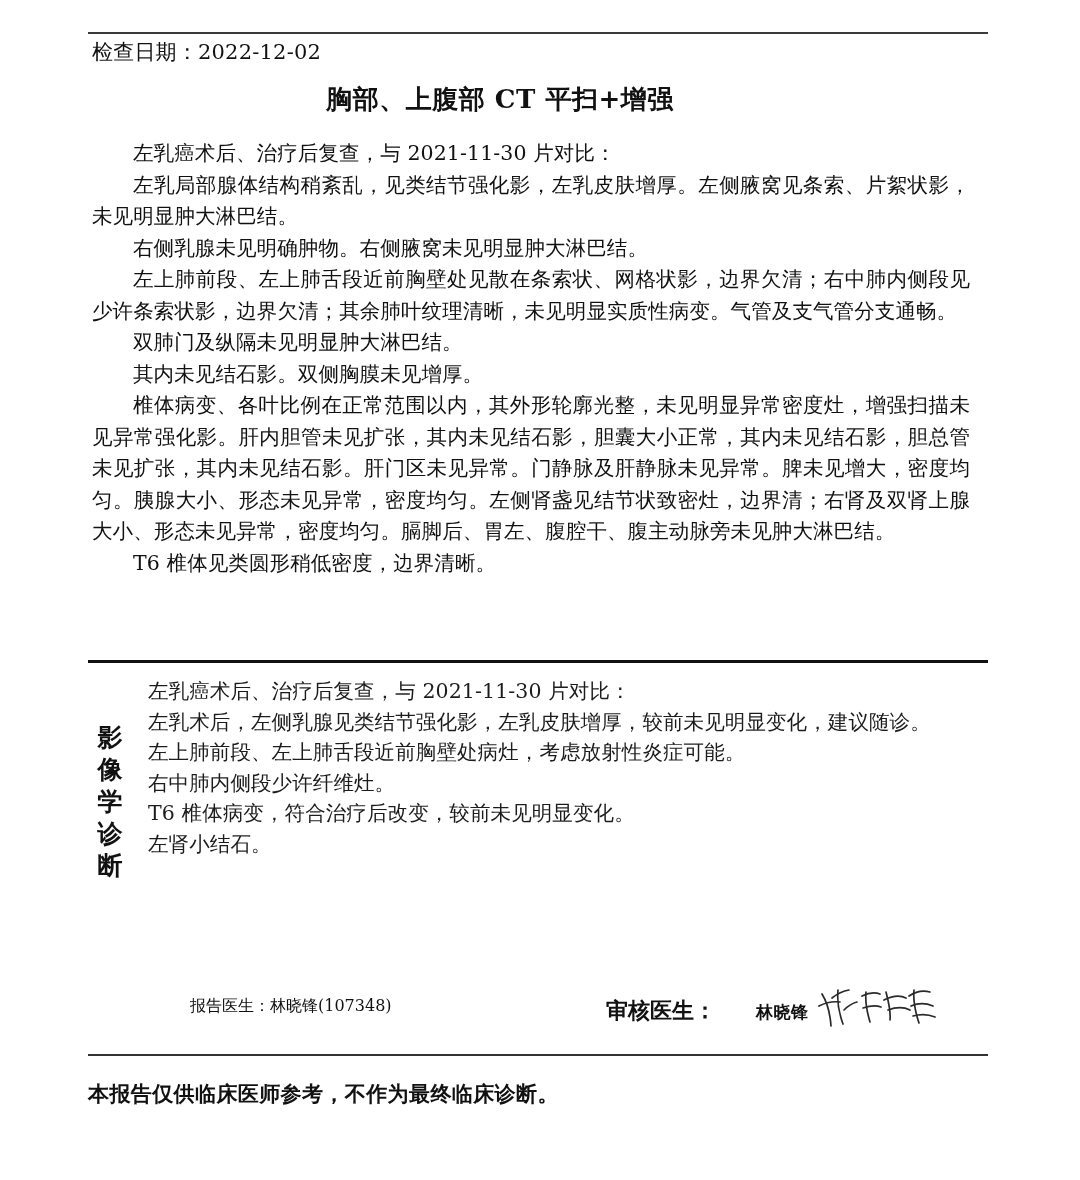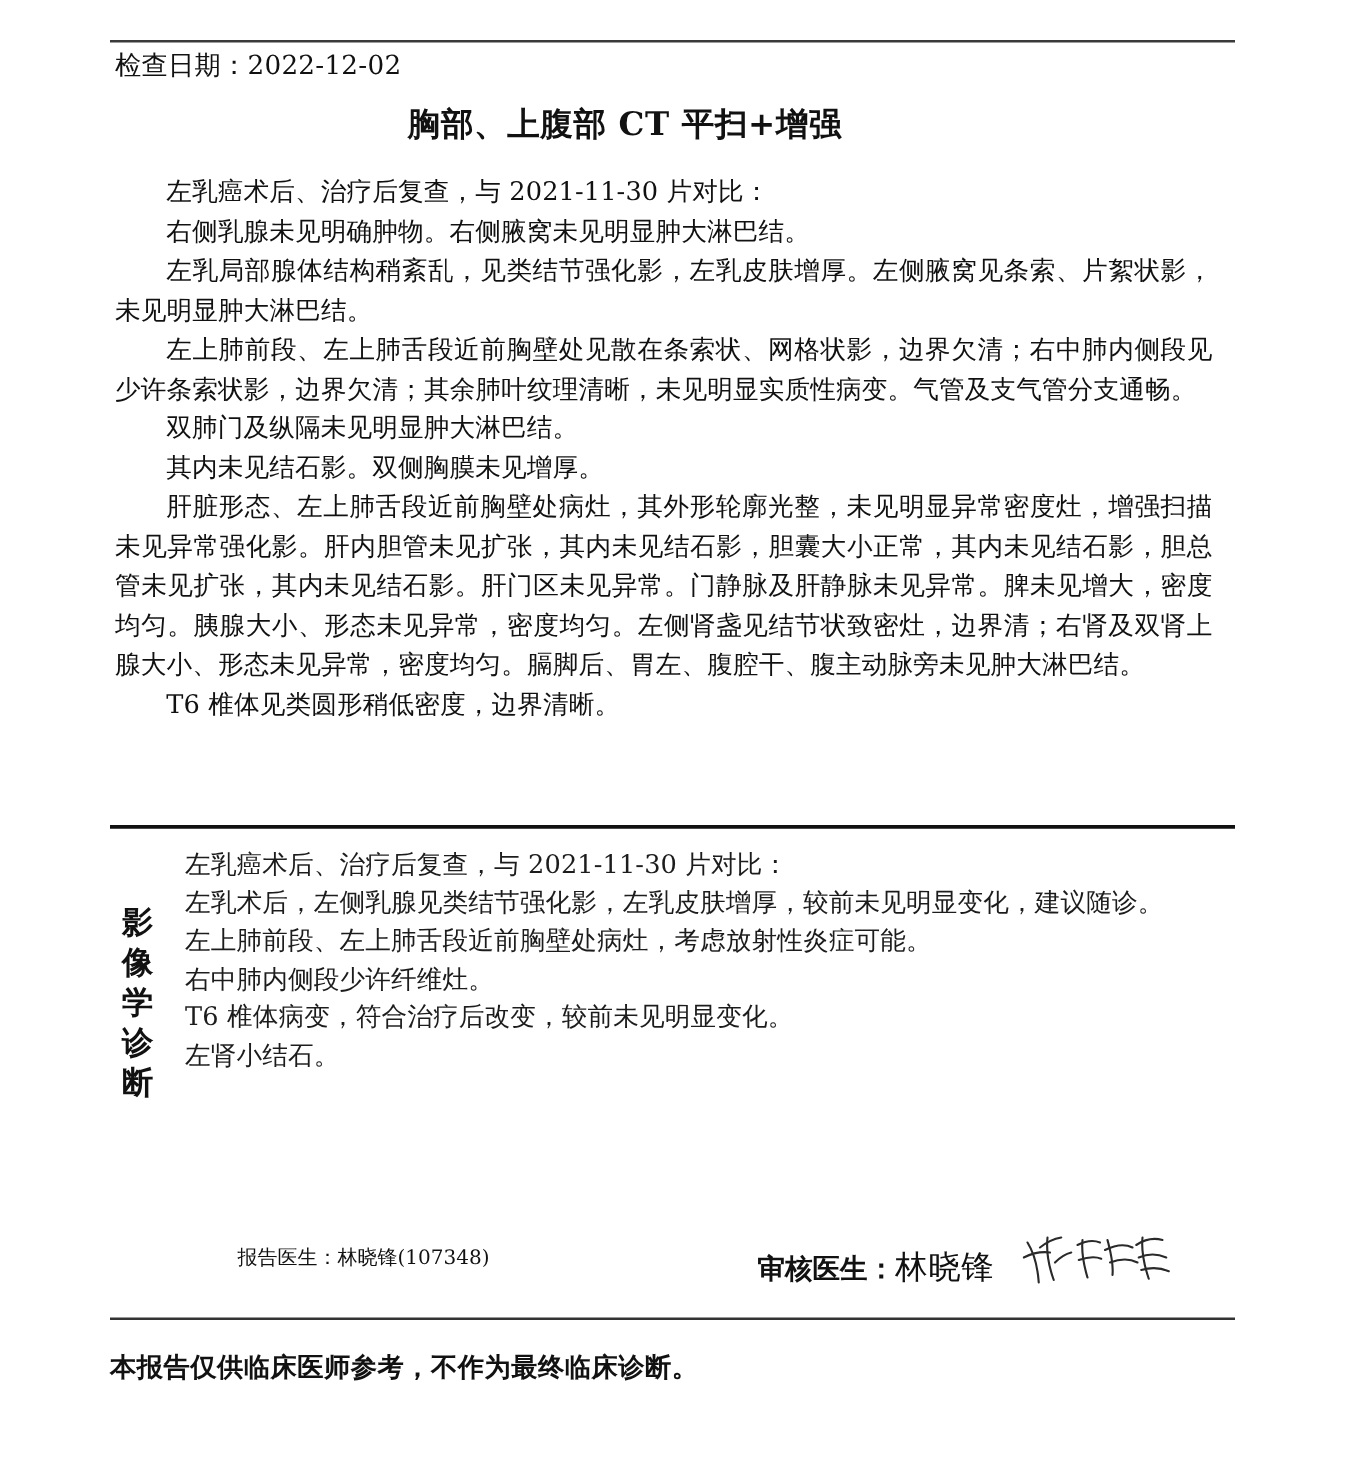--- a/index.html
+++ b/index.html
@@ -134,23 +134,24 @@
     left: 606px;
     top: 996px;
     font-size: 22px;
     white-space: nowrap;
     display: flex;
     align-items: baseline;
     text-align: right;
   }
   .sig-review .rv-label { font-weight: bold; }
   .sig-review .rv-name {
-    font-weight: normal;
-    font-size: 26px;
+    font-weight: bold;
+    font-size: 17px;
     letter-spacing: 0.5px;
+    margin-left: 40px;
   }
   .sig-handwriting {
     position: absolute;
     left: 818px;
     top: 980px;
     width: 120px;
     height: 58px;
     pointer-events: none;
   }
 
@@ -178,26 +179,26 @@
   </div>
 
   <div class="rule rule-top"></div>
 
   <div class="exam-date">检查日期：2022-12-02</div>
 
   <div class="report-title">胸部、上腹部 CT 平扫+增强</div>
 
   <div class="findings">
     <p>左乳癌术后、治疗后复查，与 2021-11-30 片对比：</p>
+    <p>左乳局部腺体结构稍紊乱，见类结节强化影，左乳皮肤增厚。左侧腋窝见条索、片絮状影，未见明显肿大淋巴结。</p>
     <p>右侧乳腺未见明确肿物。右侧腋窝未见明显肿大淋巴结。</p>
-    <p>左乳局部腺体结构稍紊乱，见类结节强化影，左乳皮肤增厚。左侧腋窝见条索、片絮状影，未见明显肿大淋巴结。</p>
     <p>左上肺前段、左上肺舌段近前胸壁处见散在条索状、网格状影，边界欠清；右中肺内侧段见少许条索状影，边界欠清；其余肺叶纹理清晰，未见明显实质性病变。气管及支气管分支通畅。</p>
     <p>双肺门及纵隔未见明显肿大淋巴结。</p>
     <p>其内未见结石影。双侧胸膜未见增厚。</p>
-    <p>肝脏形态、左上肺舌段近前胸壁处病灶，其外形轮廓光整，未见明显异常密度灶，增强扫描未见异常强化影。肝内胆管未见扩张，其内未见结石影，胆囊大小正常，其内未见结石影，胆总管未见扩张，其内未见结石影。肝门区未见异常。门静脉及肝静脉未见异常。脾未见增大，密度均匀。胰腺大小、形态未见异常，密度均匀。左侧肾盏见结节状致密灶，边界清；右肾及双肾上腺大小、形态未见异常，密度均匀。膈脚后、胃左、腹腔干、腹主动脉旁未见肿大淋巴结。</p>
+    <p>椎体病变、各叶比例在正常范围以内，其外形轮廓光整，未见明显异常密度灶，增强扫描未见异常强化影。肝内胆管未见扩张，其内未见结石影，胆囊大小正常，其内未见结石影，胆总管未见扩张，其内未见结石影。肝门区未见异常。门静脉及肝静脉未见异常。脾未见增大，密度均匀。胰腺大小、形态未见异常，密度均匀。左侧肾盏见结节状致密灶，边界清；右肾及双肾上腺大小、形态未见异常，密度均匀。膈脚后、胃左、腹腔干、腹主动脉旁未见肿大淋巴结。</p>
     <p>T6 椎体见类圆形稍低密度，边界清晰。</p>
   </div>
 
   <div class="rule rule-mid"></div>
 
   <div class="dx-label">
     <span>影</span>
     <span>像</span>
     <span>学</span>
     <span>诊</span>

